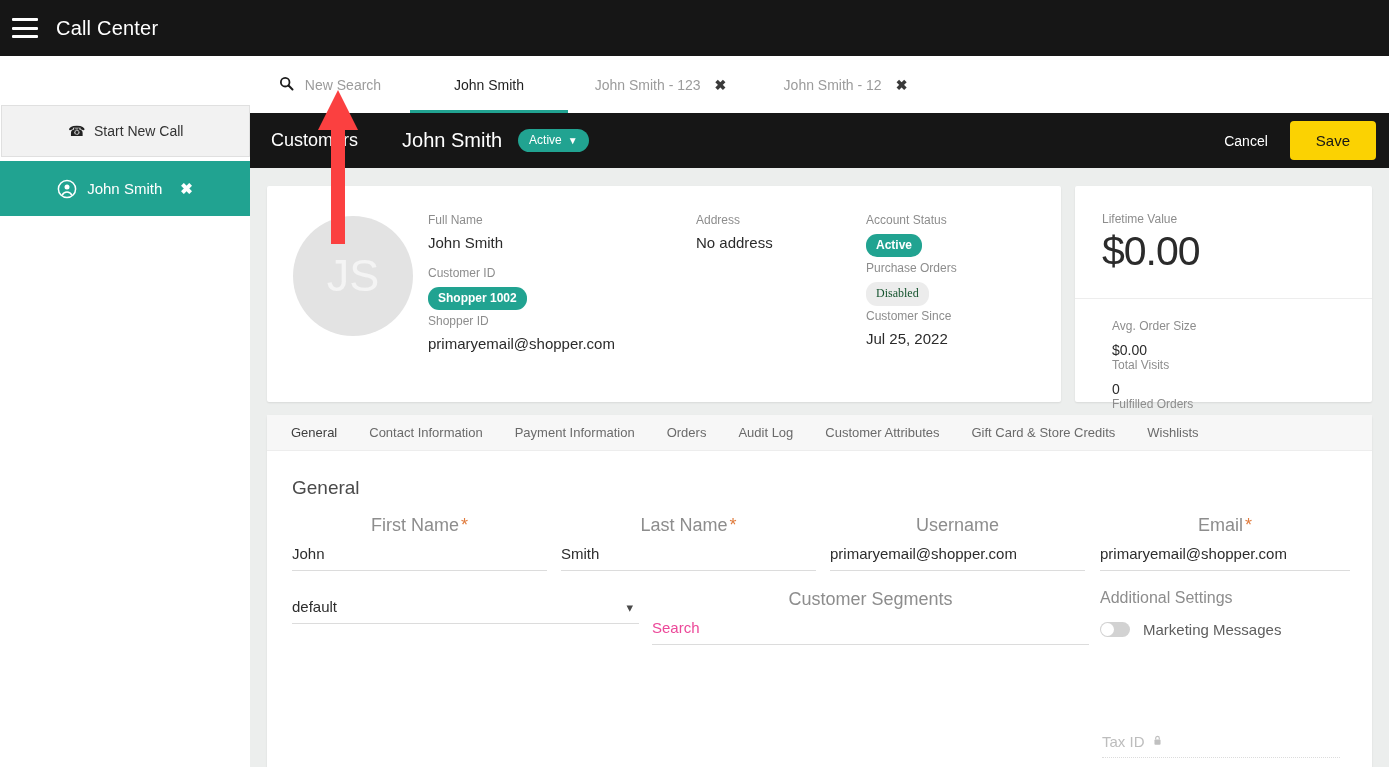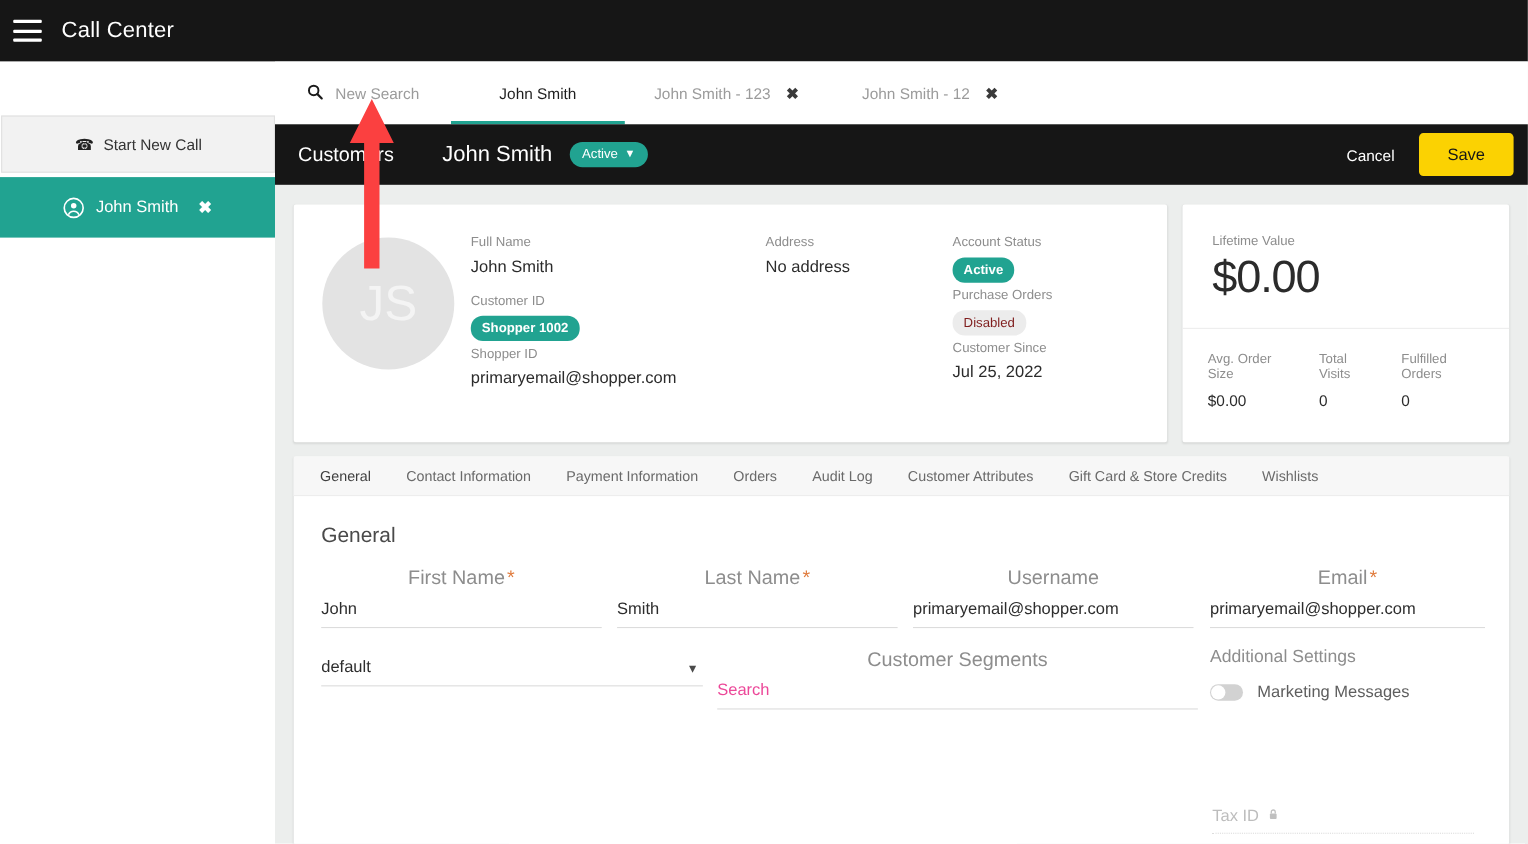--- a/index.html
+++ b/index.html
@@ -104,34 +104,34 @@
     color: #f4f4f4; font-size: 45px;
   }
   .fld { position: absolute; }
   .fld-label { font-size: 12px; color: #8d8d8d; margin-bottom: 7px; }
   .fld-value { font-size: 15px; color: #2b2b2b; }
   .pill-teal {
     display: inline-block; background: #21a391; color: #ffffff;
     font-size: 12px; font-weight: bold; padding: 4px 10px 5px; border-radius: 11px;
   }
   .pill-gray {
-    display: inline-block; background: #ececec; color: #7f1d1d;
-    font-size: 12px; padding: 4px 10px 5px; border-radius: 11px;
+    display: inline-block; background: #ececec; color: #14532d;
+    font-size: 12px; padding: 4px 10px 5px; border-radius: 11px; font-family: Liberation Serif, serif;
   }
 
   .ltv-card {
     position: absolute; left: 825px; top: 130px; width: 297px; height: 216px;
     background: #ffffff; border-radius: 2px;
     box-shadow: 0 1px 2px rgba(0,0,0,.09);
   }
   .ltv-top { padding: 26px 0 0 27px; }
   .ltv-label { font-size: 12px; color: #8d8d8d; }
   .ltv-value { font-size: 41px; color: #2b2b2b; margin-top: 2px; letter-spacing: -1px; }
   .ltv-divider { position:absolute; left:0; top: 112px; width: 100%; height: 1px; background: #ededed; }
-  .ltv-stats { position:absolute; left: 23px; top: 133px; display: flex; }
+  .ltv-stats { position:absolute; left: 37px; top: 133px; display: flex; flex-direction: column; }
   .stat { margin-right: 20px; }
   .stat-label { font-size: 12px; color: #8d8d8d; }
   .stat-value { font-size: 14px; color: #2b2b2b; margin-top: 9px; }
 
   
   .detail-panel {
     position: absolute; left: 17px; top: 359px; width: 1105px; height: 370px;
     background: #ffffff; border-radius: 2px;
     box-shadow: 0 1px 2px rgba(0,0,0,.09);
   }

